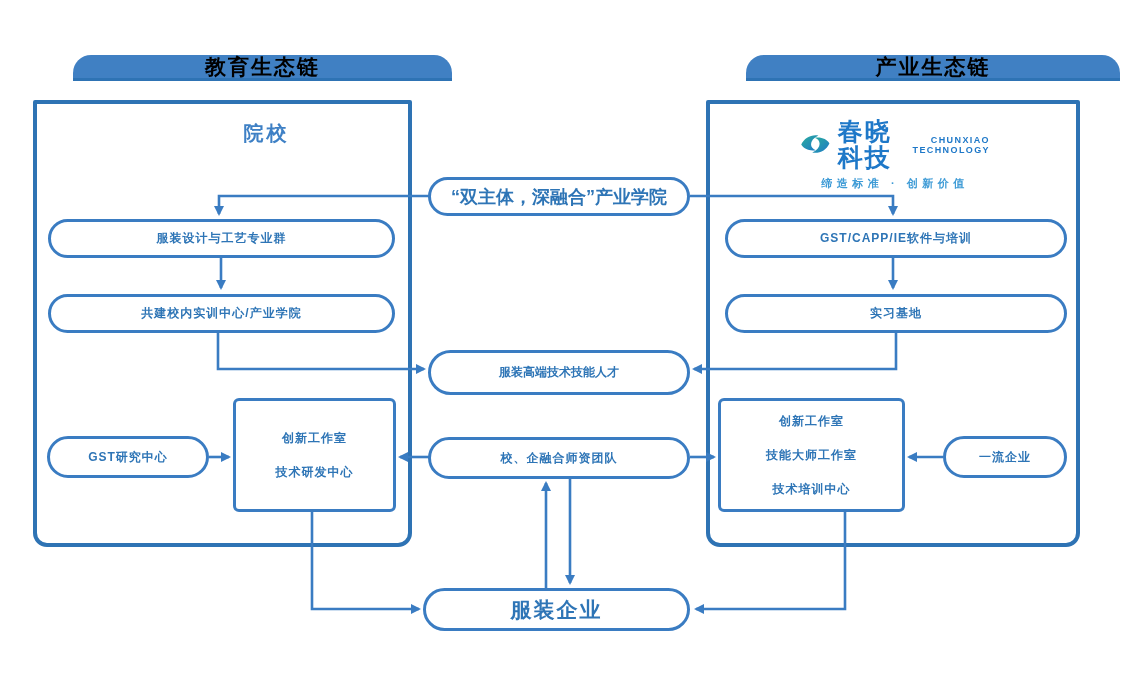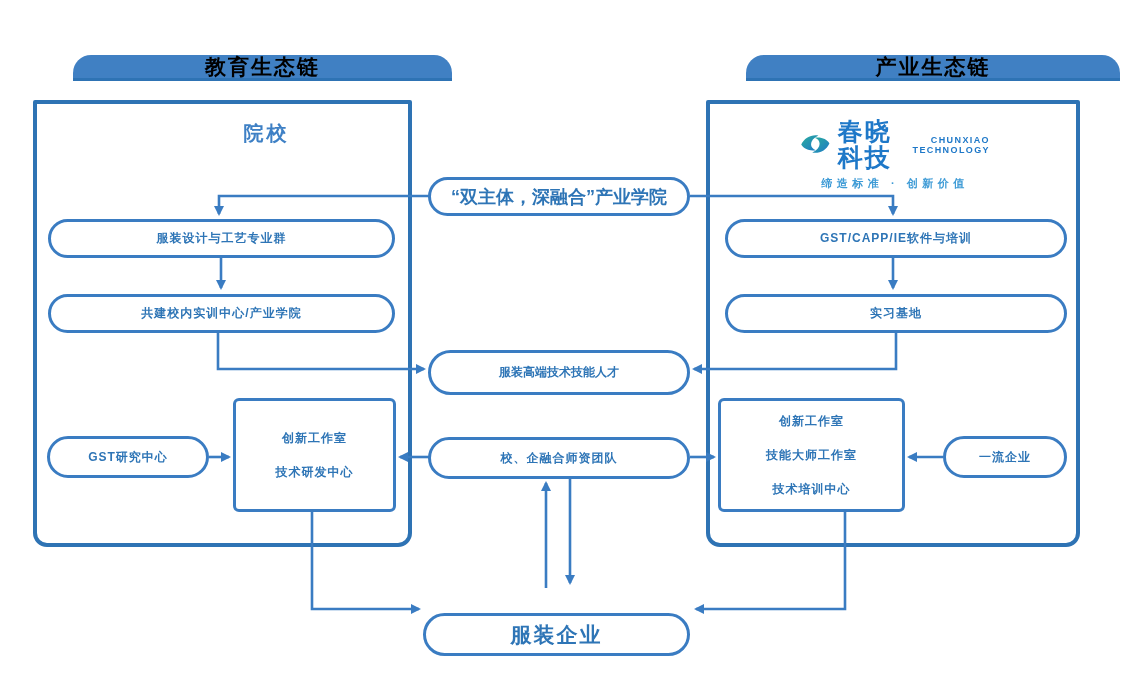--- a/index.html
+++ b/index.html
@@ -65,21 +65,21 @@
   .n-train{left:48px;top:294px;width:347px;height:39px;}
   .n-college{left:428px;top:177px;width:262px;height:39px;font-size:18px;letter-spacing:0;}
   .n-gstcapp{left:725px;top:219px;width:342px;height:39px;}
   .n-base{left:725px;top:294px;width:342px;height:39px;}
   .n-talent{left:428px;top:350px;width:262px;height:45px;letter-spacing:0;}
   .n-gstres{left:47px;top:436px;width:162px;height:42px;}
   .n-educenters{left:233px;top:398px;width:163px;height:114px;}
   .n-faculty{left:428px;top:437px;width:262px;height:42px;}
   .n-indcenters{left:718px;top:398px;width:187px;height:114px;}
   .n-topent{left:943px;top:436px;width:124px;height:42px;}
-  .n-garment{left:423px;top:588px;width:267px;height:43px;font-size:21px;letter-spacing:2px;margin-top:25px;}
+  .n-garment{left:423px;top:588px;width:267px;height:43px;font-size:21px;letter-spacing:2px;}
 </style>
 </head>
 <body>
 
 <div class="canvas">
 
   <div class="panel-header hdr-left">
     <span>教育生态链</span>
   </div>
   <div class="panel-body body-left"></div>

